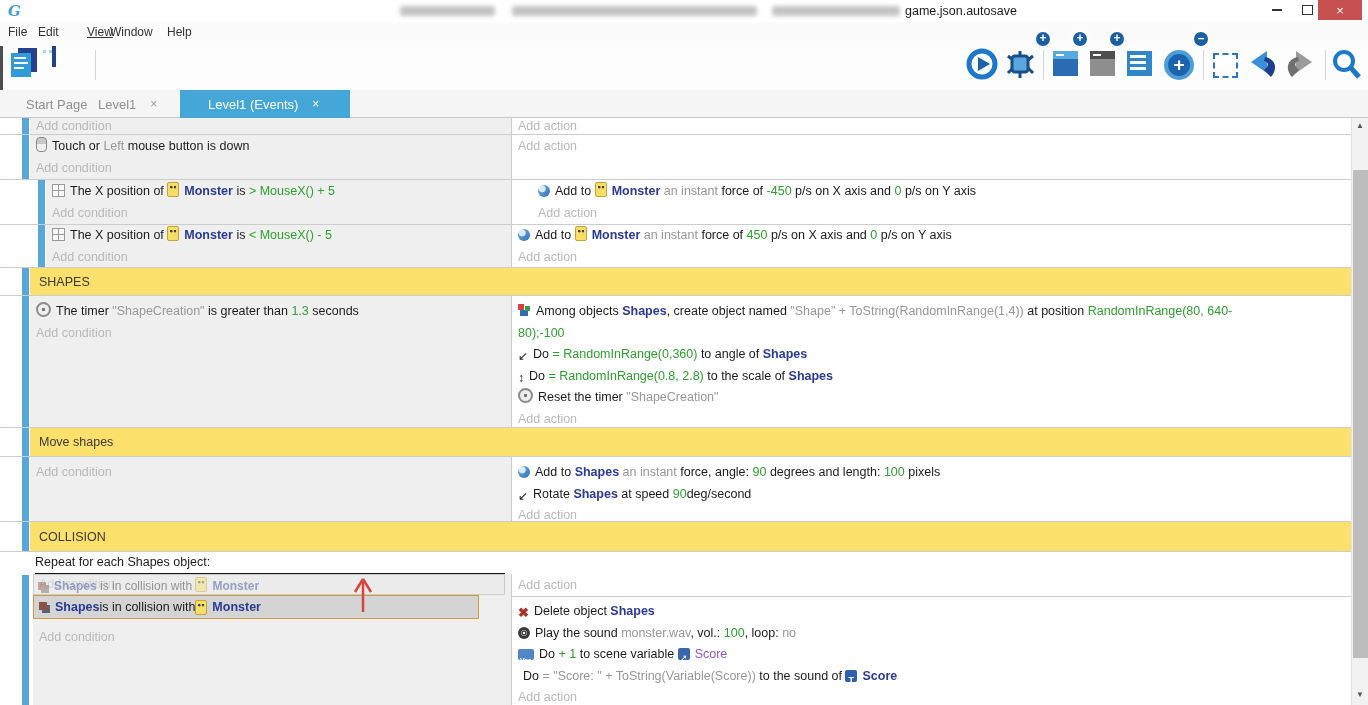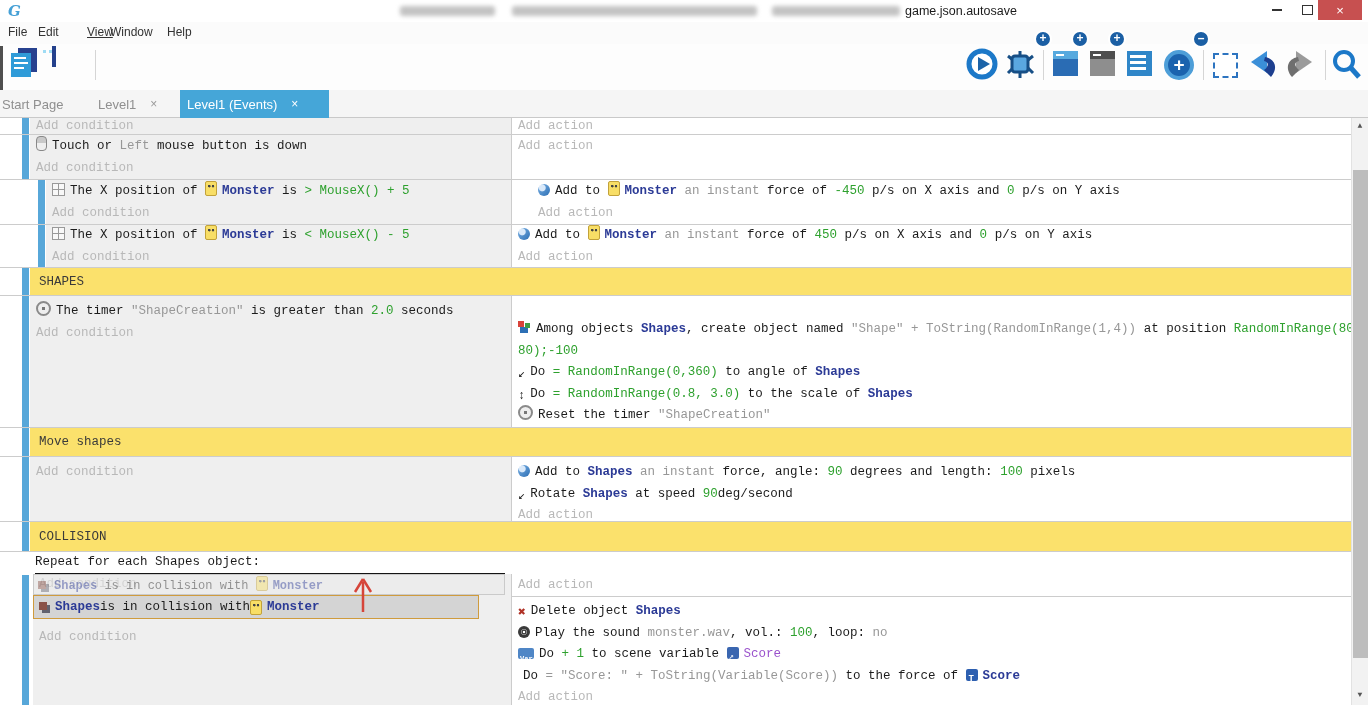--- a/index.html
+++ b/index.html
@@ -42,21 +42,21 @@
   .badge.plus::after{content:"+";}
   .badge.minus::after{content:"–";}
   .plusic{position:absolute;left:1px;top:2px;width:22px;height:22px;border-radius:50%;background:#1b63ae;border:4px solid #4d9ed8;color:#fff;font-size:19px;font-weight:bold;text-align:center;line-height:21px;}
   
   #tabbar{position:absolute;left:0;top:90px;width:1368px;height:28px;background:#f5f5f5;border-bottom:1px solid #c9c9c9;box-sizing:border-box;}
   .tab{position:absolute;top:0;height:28px;display:flex;align-items:center;font-size:13px;color:#8f8f8f;}
   .tab .x{margin-left:14px;font-size:12px;color:#9a9a9a;}
   .tab-active{background:#45a6d8;color:#fff;}
   .tab-active .x{color:#fff;}
   
-  #events{position:absolute;left:0;top:118px;width:1368px;height:587px;background:#4c1d95;overflow:hidden;font-family:Liberation Mono, monospace;}
+  #events{position:absolute;left:0;top:118px;width:1368px;height:587px;background:#4c1d95;overflow:hidden;}
   .row{position:absolute;left:0;width:1351px;background:#fff;border-bottom:1px solid #ccc;box-sizing:border-box;}
   .bar{position:absolute;width:7px;top:0;bottom:0;background:#57a7d9;}
   .cond{position:absolute;top:0;bottom:0;background:#efefef;border-right:1px solid #ccc;box-sizing:border-box;}
   .act{position:absolute;top:0;bottom:0;left:512px;width:839px;}
   .ln{height:21.5px;line-height:21.5px;padding-left:6px;font-size:12.5px;white-space:nowrap;overflow:visible;}
   .comment{position:absolute;left:30px;top:0;bottom:0;width:1321px;background:#fbe16c;display:flex;align-items:center;padding-left:9px;box-sizing:border-box;font-size:12.5px;color:#3a3a3a;}
   .sg-p{color:#1c1c1c;} .sg-g{color:#979797;} .sg-e{color:#2ea12e;}
   .sg-o{color:#2b3a96;font-weight:bold;} .sg-v{color:#9a52cc;} .sg-ph{color:#b8b8b8;}
   
   .ic{display:inline-block;vertical-align:-2px;margin-right:5px;}
@@ -164,28 +164,28 @@
     <div class="tsep" style="left:1325px;"></div>
     <div class="tico" style="left:1330px;">
       <svg width="33" height="33">
           <circle cx="14" cy="13" r="9" fill="none" stroke="#1c78c8" stroke-width="4"></circle>
           <line x1="21" y1="20" x2="29" y2="29" stroke="#1c78c8" stroke-width="5"></line>
         </svg>
     </div>
   </div>
 
   <div id="tabbar">
-    <div class="tab" style="left:0;width:88px;padding-left:2px;align-items:center;">
+    <div class="tab" style="left:0;width:88px;padding-left:26px;align-items:center;">
         <span>Start Page</span>
       </div>
     <div class="tab" style="left:88px;width:90px;padding-left:10px;">
         <span>Level1</span>
         <span class="x">×</span>
       </div>
-    <div class="tab tab-active" style="left:180px;width:142px;padding-left:7px;">
+    <div class="tab tab-active" style="left:180px;width:142px;padding-left:28px;">
         <span>Level1 (Events)</span>
         <span class="x">×</span>
       </div>
   </div>
 
   <div id="events">
 
     <div class="tl" style="left:8px;top:44px;width:1px;height:490px;"></div>
     <div class="tl" style="left:8px;top:82px;width:12px;height:1px;"></div>
     <div class="tl" style="left:8px;top:127px;width:12px;height:1px;"></div>
@@ -247,28 +247,28 @@
     </div>
 
     <div class="row" style="top:150px;height:28px;">
       <div class="bar" style="left:22px;"></div>
       <div class="comment">SHAPES</div>
     </div>
 
     <div class="row" style="top:178px;height:132px;">
       <div class="bar" style="left:22px;"></div>
       <div class="cond" style="left:30px;width:482px;padding-top:5px;">
-        <div class="ln"><span class="ic ic-timer"></span><span class="sg-p">The timer </span><span class="sg-g">"ShapeCreation"</span><span class="sg-p"> is greater than </span><span class="sg-e">2.0</span><span class="sg-p"> seconds</span></div>
-        <div class="ln"><span class="sg-ph">Add condition</span></div>
-      </div>
-      <div class="act" style="padding-top:23px;">
+        <div class="ln"><span class="ic ic-timer"></span><span class="sg-p">The timer </span><span class="sg-g">"ShapeCreation"</span><span class="sg-p"> is greater than </span><span class="sg-e">1.3</span><span class="sg-p"> seconds</span></div>
+        <div class="ln"><span class="sg-ph">Add condition</span></div>
+      </div>
+      <div class="act" style="padding-top:5px;">
         <div class="ln"><span class="ic ic-create"></span><span class="sg-p">Among objects </span><span class="sg-o">Shapes</span><span class="sg-p">, create object named </span><span class="sg-g">"Shape" + ToString(RandomInRange(1,4))</span><span class="sg-p"> at position </span><span class="sg-e">RandomInRange(80, 640-</span></div>
         <div class="ln"><span class="sg-e">80);-100</span></div>
         <div class="ln"><span class="ic ic-angle"></span><span class="sg-p">Do </span><span class="sg-e">= RandomInRange(0,360)</span><span class="sg-p"> to angle of </span><span class="sg-o">Shapes</span></div>
-        <div class="ln"><span class="ic ic-scale"></span><span class="sg-p">Do </span><span class="sg-e">= RandomInRange(0.8, 3.0)</span><span class="sg-p"> to the scale of </span><span class="sg-o">Shapes</span></div>
+        <div class="ln"><span class="ic ic-scale"></span><span class="sg-p">Do </span><span class="sg-e">= RandomInRange(0.8, 2.8)</span><span class="sg-p"> to the scale of </span><span class="sg-o">Shapes</span></div>
         <div class="ln"><span class="ic ic-timer"></span><span class="sg-p">Reset the timer </span><span class="sg-g">"ShapeCreation"</span></div>
         <div class="ln"><span class="sg-ph">Add action</span></div>
       </div>
     </div>
 
     <div class="row" style="top:310px;height:29px;">
       <div class="bar" style="left:22px;"></div>
       <div class="comment">Move shapes</div>
     </div>
 
@@ -306,21 +306,21 @@
             <span class="sg-o">Monster</span>
           </div>
         <div class="ln" style="position:absolute;left:0;top:53px;"><span class="sg-ph">Add condition</span></div>
       </div>
       <div class="act" style="top:22px;padding-top:1px;">
         <div class="ln" style="height:20px;line-height:20px;"><span class="sg-ph">Add action</span></div>
         <div class="hr" style="top:22px;"></div>
         <div class="ln" style="margin-top:6px;"><span class="ic ic-delete"></span><span class="sg-p">Delete object </span><span class="sg-o">Shapes</span></div>
         <div class="ln"><span class="ic ic-sound"></span><span class="sg-p">Play the sound </span><span class="sg-g">monster.wav</span><span class="sg-p">, vol.: </span><span class="sg-e">100</span><span class="sg-p">, loop: </span><span class="sg-g">no</span></div>
         <div class="ln"><span class="ic ic-var"></span><span class="sg-p">Do </span><span class="sg-e">+ 1</span><span class="sg-p"> to scene variable </span><span class="ic ic-varlink"></span><span class="sg-v">Score</span></div>
-        <div class="ln"><span class="ic ic-txt"></span><span class="sg-p">Do </span><span class="sg-g">= "Score: " + ToString(Variable(Score))</span><span class="sg-p"> to the force of </span><span class="ic ic-textobj"></span><span class="sg-o">Score</span></div>
+        <div class="ln"><span class="ic ic-txt"></span><span class="sg-p">Do </span><span class="sg-g">= "Score: " + ToString(Variable(Score))</span><span class="sg-p"> to the sound of </span><span class="ic ic-textobj"></span><span class="sg-o">Score</span></div>
         <div class="ln"><span class="sg-ph">Add action</span></div>
       </div>
     </div>
 
     <svg id="anno" width="26" height="38">
       <line x1="13" y1="36" x2="13" y2="6" stroke="#d6453a" stroke-width="2.5"></line>
       <path d="M13 3 L5 16 M13 3 L21 16" stroke="#d6453a" stroke-width="2.5" fill="none"></path>
     </svg>
 
     <div id="sb">

